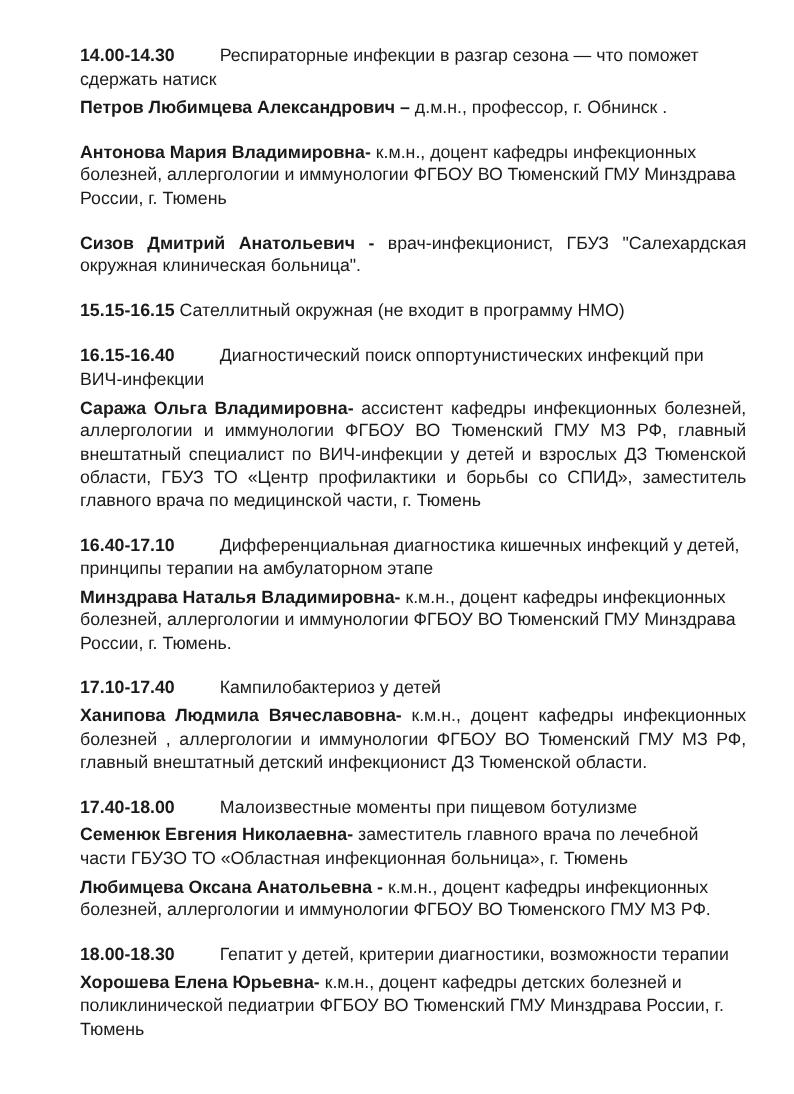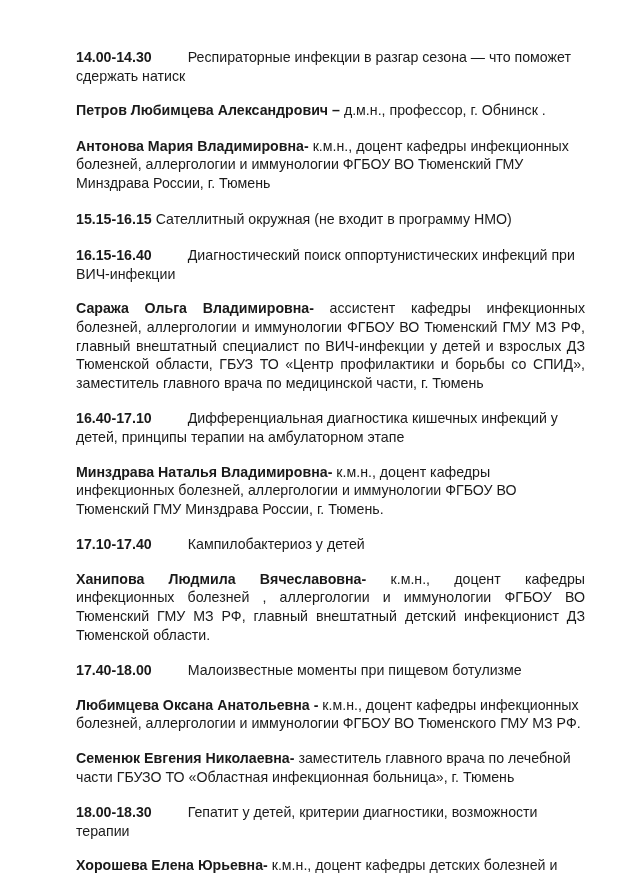--- a/index.html
+++ b/index.html
@@ -10,37 +10,38 @@
     font-size: 14.2px;
     line-height: 18.6px;
   }
   .page { position: relative; padding: 32px 34px 0 60px; }
   .session { margin-bottom: 17px; }
   .session.gap-sm { margin-bottom: 18px; }
   .time { font-weight: bold; }
   .tab { display: inline-block; width: 36px; }
   .name { font-weight: bold; }
   .justify { text-align: justify; }
-  p { margin: 16px; }
+  p { margin: 4px; }
 </style>
 </head>
 <body>
 
 <div class="page">
 
   <div class="session">
     <p><span class="time">14.00-14.30</span><span class="tab"></span><span>Респираторные инфекции в разгар сезона — что поможет сдержать натиск</span></p>
     <p><span class="name">Петров Любимцева Александрович</span><span class="name"> – </span><span>д.м.н., профессор, г. Обнинск .</span></p>
   </div>
 
   <div class="session">
     <p><span class="name">Антонова Мария Владимировна</span><span class="name">- </span><span>к.м.н., доцент кафедры инфекционных болезней, аллергологии и иммунологии   ФГБОУ ВО Тюменский ГМУ Минздрава России, г. Тюмень</span></p>
   </div>
 
   <div class="session">
+    <p class="justify"><span class="name">Сизов Дмитрий Анатольевич</span><span class="name"> - </span><span>врач-инфекционист, ГБУЗ "Салехардская окружная клиническая больница".</span></p>
   </div>
 
   <div class="session gap-sm">
     <p><span class="time">15.15-16.15</span> <span>Сателлитный окружная (не входит в программу НМО)</span></p>
   </div>
 
   <div class="session">
     <p><span class="time">16.15-16.40</span><span class="tab"></span><span>Диагностический поиск оппортунистических инфекций при ВИЧ-инфекции</span></p>
     <p class="justify"><span class="name">Саража Ольга Владимировна</span><span class="name">- </span><span>ассистент кафедры инфекционных болезней, аллергологии и иммунологии ФГБОУ ВО Тюменский ГМУ МЗ РФ, главный внештатный специалист по ВИЧ-инфекции у детей и взрослых ДЗ Тюменской области, ГБУЗ ТО «Центр профилактики и борьбы со СПИД», заместитель главного врача по медицинской части, г. Тюмень</span></p>
   </div>
@@ -50,22 +51,22 @@
     <p><span class="name">Минздрава Наталья Владимировна</span><span class="name">- </span><span>к.м.н., доцент кафедры инфекционных болезней, аллергологии и иммунологии   ФГБОУ ВО Тюменский ГМУ Минздрава России, г. Тюмень.</span></p>
   </div>
 
   <div class="session">
     <p><span class="time">17.10-17.40</span><span class="tab"></span><span>Кампилобактериоз у детей</span></p>
     <p class="justify"><span class="name">Ханипова Людмила Вячеславовна</span><span class="name">-   </span><span>к.м.н., доцент кафедры инфекционных болезней , аллергологии и иммунологии ФГБОУ ВО Тюменский ГМУ МЗ РФ, главный внештатный детский инфекционист ДЗ Тюменской области.</span></p>
   </div>
 
   <div class="session">
     <p><span class="time">17.40-18.00</span><span class="tab"></span><span>Малоизвестные моменты при пищевом ботулизме</span></p>
+    <p><span class="name">Семенюк Евгения Николаевна</span><span class="name">- </span><span>заместитель главного врача по лечебной части ГБУЗО ТО «Областная инфекционная больница», г. Тюмень</span></p>
     <p><span class="name">Любимцева Оксана Анатольевна</span><span class="name"> - </span><span>к.м.н., доцент кафедры инфекционных болезней, аллергологии и иммунологии ФГБОУ ВО Тюменского ГМУ МЗ РФ.</span></p>
-    <p><span class="name">Семенюк Евгения Николаевна</span><span class="name">- </span><span>заместитель главного врача по лечебной части ГБУЗО ТО «Областная инфекционная больница», г. Тюмень</span></p>
   </div>
 
   <div class="session">
     <p><span class="time">18.00-18.30</span><span class="tab"></span><span>Гепатит у детей, критерии диагностики, возможности терапии</span></p>
     <p><span class="name">Хорошева Елена Юрьевна</span><span class="name">- </span><span>к.м.н., доцент кафедры детских болезней и поликлинической педиатрии ФГБОУ ВО Тюменский ГМУ Минздрава России, г. Тюмень</span></p>
   </div>
 
 </div>
 
 </body></html>

